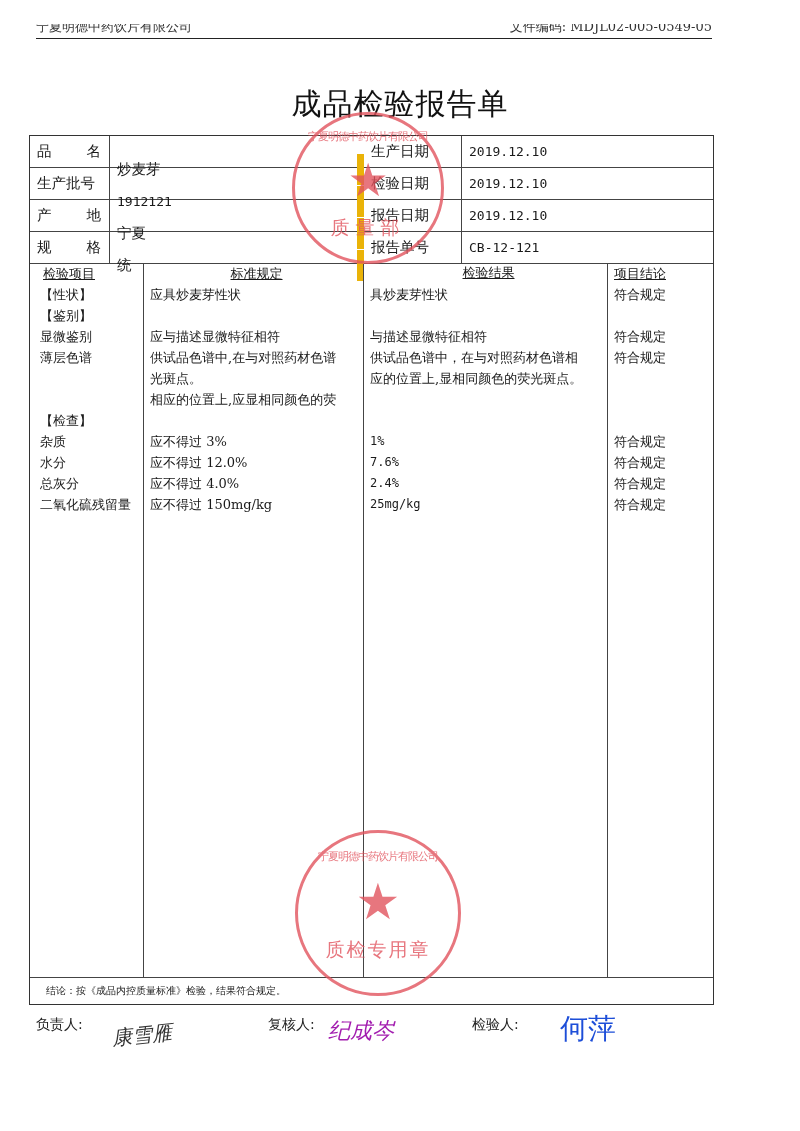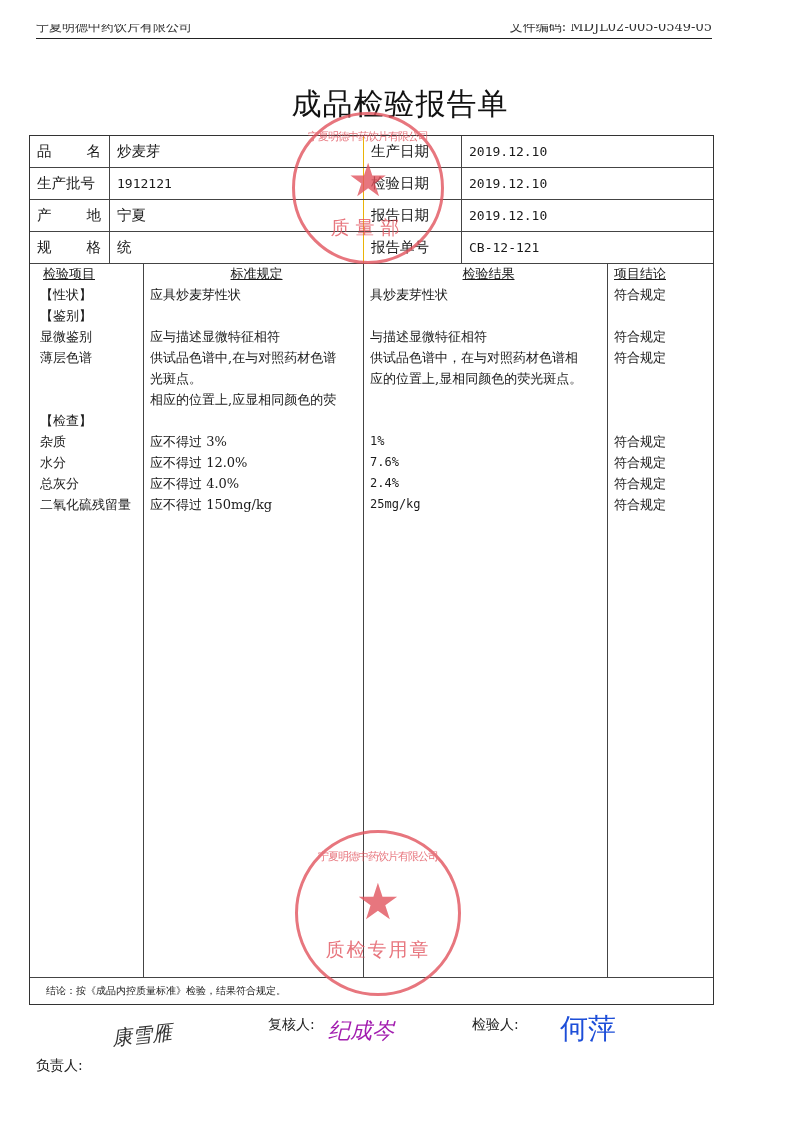--- a/index.html
+++ b/index.html
@@ -11,34 +11,34 @@
   .hdr .l { left:0; }
   .hdr .r { right:0; }
   .title { position:absolute; top:84px; left:0; width:800px; text-align:center;
            font-size:30px; font-weight:normal; letter-spacing:1px; color:#111;
            font-family:"DejaVu Sans","Liberation Sans",sans-serif; }
   .tbl { position:absolute; left:29px; top:135px; width:685px; border:1.5px solid #333; box-sizing:border-box; }
   .inforow { position:relative; height:32px; border-bottom:1px solid #444; box-sizing:border-box; font-size:14.5px; }
   .cell { position:absolute; top:0; height:31px; line-height:31px; box-sizing:border-box; white-space:nowrap; }
   .c1 { left:0; width:80px; padding-left:7px; border-right:1px solid #444; }
   .c1 .sp { display:flex; justify-content:space-between; width:64px; }
-  .c2 { left:80px; width:254px; padding-left:7px; border-right:1px solid #eab308; }
+  .c2 { left:80px; width:254px; padding-left:7px; border-right:7px solid #eab308;margin-top:18px; }
   .c3 { left:334px; width:98px; padding-left:7px; border-right:1px solid #444; }
   .c4 { left:432px; width:252px; padding-left:7px; font-family:"DejaVu Sans Mono","Liberation Mono",monospace; font-size:13px; }
   .c2.mono { font-family:"DejaVu Sans Mono","Liberation Mono",monospace; font-size:13px; }
   .body { position:relative; height:714px; border-bottom:1px solid #444; box-sizing:border-box; font-size:13px; }
   .col { position:absolute; top:0; bottom:0; box-sizing:border-box; }
   .k1 { left:0; width:114px; border-right:1px solid #444; padding-left:10px; }
   .k2 { left:114px; width:220px; border-right:1px solid #444; padding-left:6px; }
   .k3 { left:334px; width:244px; border-right:1px solid #444; padding-left:6px; }
   .k4 { left:578px; width:106px; padding-left:6px; }
   .colhead { height:20px; line-height:20px; text-decoration:underline; font-size:13px; }
   .k1 .colhead { padding-left:3px; }
   .k2 .colhead { text-align:center; }
-  .k3 .colhead { text-align:center; }
+  .k3 .colhead { text-align:center;font-family:Liberation Mono, monospace; }
   .k4 .colhead { }
   .ln { height:21px; line-height:21px; white-space:nowrap; }
   .mono { font-family:"DejaVu Sans Mono","Liberation Mono",monospace; font-size:12px; }
   .conc { height:26px; line-height:26px; padding-left:16px; font-size:10px; font-family:"DejaVu Sans","Liberation Sans",sans-serif; }
   .sig { position:absolute; top:1016px; font-size:14px; color:#222; font-family:"DejaVu Sans","Liberation Sans",sans-serif; }
   .signame { position:absolute; font-family:"DejaVu Serif","Liberation Serif",serif; font-style:italic; color:#333; }
   .stamp { position:absolute; border:3px solid #e2545e; border-radius:50%; opacity:0.8; pointer-events:none; }
   .stamp .star { position:absolute; color:#e2545e; text-align:center; width:100%; }
   .stamp .arc { position:absolute; color:#e2545e; text-align:center; width:100%; }
 </style>
@@ -160,18 +160,18 @@
   <div class="star" style="top:38px;font-size:46px;">★</div>
   <div class="arc" style="top:100px;font-size:19px;letter-spacing:6px;">质量部</div>
 </div>
 
 <div class="stamp" style="left:295px;top:830px;width:160px;height:160px;">
   <div class="arc" style="top:16px;font-size:11px;letter-spacing:-1px;">宁夏明德中药饮片有限公司</div>
   <div class="star" style="top:40px;font-size:50px;">★</div>
   <div class="arc" style="top:104px;font-size:19px;letter-spacing:2px;">质检专用章</div>
 </div>
 
-<div class="sig" style="left:36px;margin-top:41px;">负责人:</div>
+<div class="sig" style="left:36px;">负责人:</div>
 <div class="signame" style="left:112px;top:1022px;font-size:20px;transform:rotate(-6deg);">康雪雁</div>
 <div class="sig" style="left:268px;">复核人:</div>
 <div class="signame" style="left:328px;top:1016px;font-size:22px;color:#a21caf;">纪成岑</div>
 <div class="sig" style="left:472px;">检验人:</div>
 <div class="signame" style="left:560px;top:1010px;font-size:28px;color:#1d4ed8;font-style:normal;">何萍</div>
 
 </body></html>

